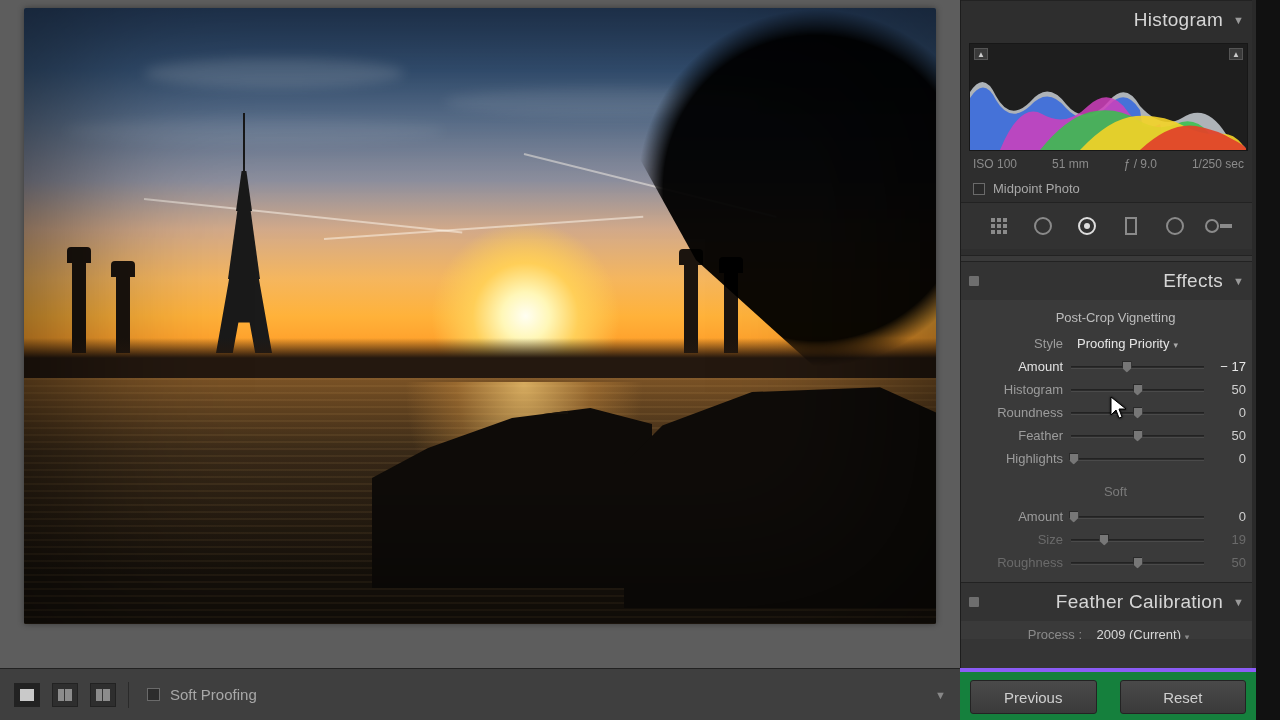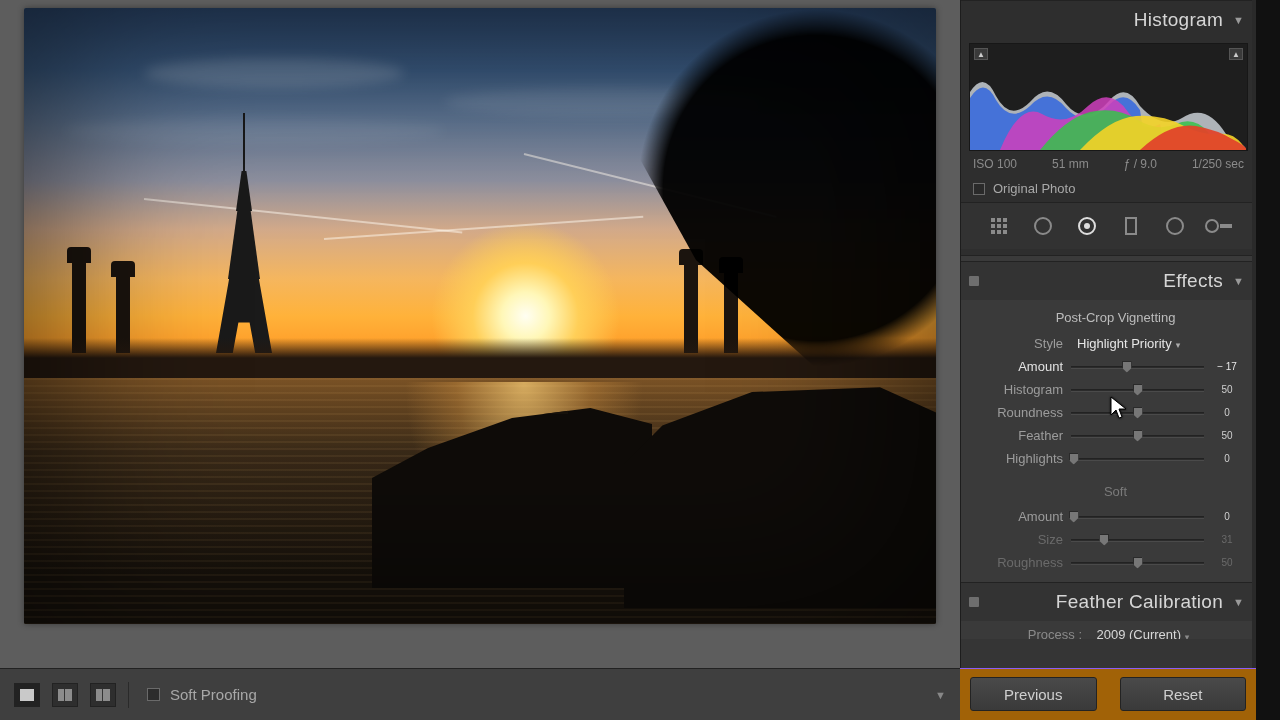--- a/index.html
+++ b/index.html
@@ -101,21 +101,21 @@
   
   #effects-body { background:#3a3a3a; padding:6px 10px 8px 24px; font-size:13px; color:#9c9c9c; }
   .sec-title { text-align:center; color:#bcbcbc; padding:4px 0 6px; font-size:13px; }
   .sec-title.dim { color:#7a7a7a; }
   .row { display:flex; align-items:center; height:23px; }
   .row .lab { width:86px; text-align:right; padding-right:8px; font-size:13px; }
   .row .slider { flex:1; position:relative; height:14px; }
   .row .track { position:absolute; left:0; right:0; top:6px; height:3px; background:#2b2b2b; border-top:1px solid #222; border-bottom:1px solid #4a4a4a; }
   .row .thumb { position:absolute; top:1px; width:10px; height:12px; background:#777; border:1px solid #2a2a2a;
                clip-path: polygon(0 0,100% 0,100% 60%,50% 100%,0 60%); transform:translateX(-5px); }
-  .row .val { width:42px; text-align:center; font-size:10px; color:#cfcfcf; padding-left:4px; font-variant-numeric: tabular-nums; }
+  .row .val { width:42px; text-align:right; font-size:13px; color:#cfcfcf; padding-left:4px; font-variant-numeric: tabular-nums; }
   .row.dim .lab, .row.dim .val { color:#6a6a6a; }
   .style-row { display:flex; align-items:center; height:24px; }
   .style-row .lab { width:86px; text-align:right; padding-right:8px; }
   .style-row .val { color:#e6e6e6; padding-left:6px; }
   .style-row .caret { margin-left:4px; font-size:9px; color:#aaa; position:relative; top:2px; display:inline-block; }
   .gap { height:10px; }
 
   
   #camcal-body { background:#3a3a3a; padding:6px 10px 0 10px; font-size:13px; color:#8a8a8a; height:18px; overflow:hidden; text-align:center;}
 
@@ -123,21 +123,21 @@
   #bottom-left { width:960px; background:#3f3f3f; border-top:1px solid #222; display:flex; align-items:center; padding:0 14px; gap:12px; }
   #bottom-left .viewbtn { width:26px; height:24px; border:1px solid #222; background:#2e2e2e; display:flex; align-items:center; justify-content:center; }
   #bottom-left .viewbtn.active { background:#222; }
   #bottom-left .viewbtn .sq { width:14px; height:12px; background:#c9c9c9; }
   #bottom-left .compare .half { width:7px; height:12px; background:#8c8c8c; display:inline-block; }
   #bottom-left .compare .half:first-child { border-right:1px solid #333; }
   #bottom-left .sp { padding:0 6px; color:#a8a8a8; font-size:15px; display:flex; align-items:center; gap:10px; }
   #bottom-left .sp .chk { width:13px; height:13px; border:1px solid #6a6a6a; background:#2c2c2c; }
   #bottom-left .flex { flex:1; }
   #bottom-left .disc { color:#888; font-size:11px; }
-  #bottom-right { width:296px; background:#a16207; border-top:1px solid #8b5cf6; display:flex; gap:23px; padding:8px 10px; }
+  #bottom-right { width:296px; background:#15803d; border-top:4px solid #8b5cf6; display:flex; gap:23px; padding:8px 10px; }
   #bottom-right button { flex:1; height:34px; background:linear-gradient(#4a4a4a,#3a3a3a); border:1px solid #232323; color:#cfcfcf; font-size:15px; border-radius:3px; }
 
   
   .strut { width:24px; background:#111; }
 
   
   #cursor { position:absolute; left:calc(960px + 150px); top:396px; width:18px; height:24px; pointer-events:none; z-index:999; }
   #cursor svg { filter: drop-shadow(0 0 1px #000); }
 </style>
 </head>
@@ -208,21 +208,21 @@
           </svg>
         </div>
         <div id="hist-meta">
           <span>ISO 100</span>
           <span>51 mm</span>
           <span>ƒ / 9.0</span>
           <span>1/250 sec</span>
         </div>
         <div id="orig-row">
           <span class="chk"></span>
-          <span>Original Photo</span>
+          <span>Midpoint Photo</span>
         </div>
         <div id="tool-row">
           <div class="tool">
               <svg width="22" height="22" viewBox="0 0 22 22">
                 <rect x="3" y="3" width="4" height="4" fill="currentColor"></rect>
                 <rect x="9" y="3" width="4" height="4" fill="currentColor"></rect>
                 <rect x="15" y="3" width="4" height="4" fill="currentColor"></rect>
                 <rect x="3" y="9" width="4" height="4" fill="currentColor"></rect>
                 <rect x="9" y="9" width="4" height="4" fill="currentColor"></rect>
                 <rect x="15" y="9" width="4" height="4" fill="currentColor"></rect>
@@ -266,21 +266,21 @@
       <div class="panel">
         <div class="panel-header" style="background:#333;">
           <span class="panel-switch"></span>
           <span class="panel-title">Effects</span>
           <span class="panel-disclosure">▼</span>
         </div>
         <div id="effects-body">
           <div class="sec-title">Post-Crop Vignetting</div>
           <div class="style-row">
             <span class="lab">Style</span>
-            <span class="val">Highlight Priority</span>
+            <span class="val">Proofing Priority</span>
             <span class="caret">▾</span>
           </div>
 
           <div class="row">
             <span class="lab" style="color:#e2e2e2">Amount</span>
             <span class="slider">
                 <span class="track"></span>
                 <span class="thumb" style="left: 42%;"></span>
               </span>
             <span class="val" style="color:#e8e8e8">− 17</span>
@@ -327,21 +327,21 @@
                 <span class="thumb" style="left: 2%;"></span>
               </span>
             <span class="val">0</span>
           </div>
           <div class="row dim">
             <span class="lab">Size</span>
             <span class="slider">
                 <span class="track"></span>
                 <span class="thumb" style="left: 25%;"></span>
               </span>
-            <span class="val">31</span>
+            <span class="val">19</span>
           </div>
           <div class="row dim">
             <span class="lab">Roughness</span>
             <span class="slider">
                 <span class="track"></span>
                 <span class="thumb" style="left: 50%;"></span>
               </span>
             <span class="val">50</span>
           </div>
         </div>

